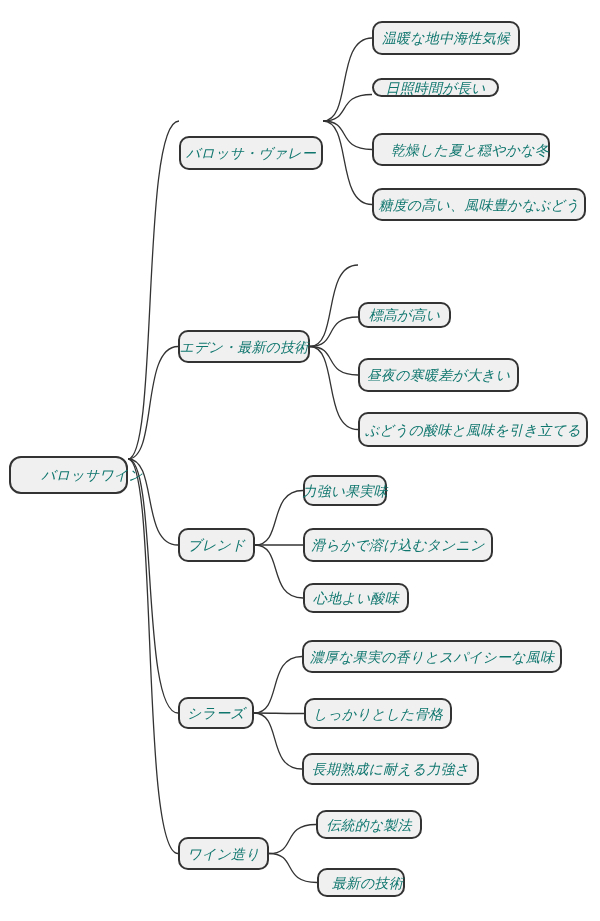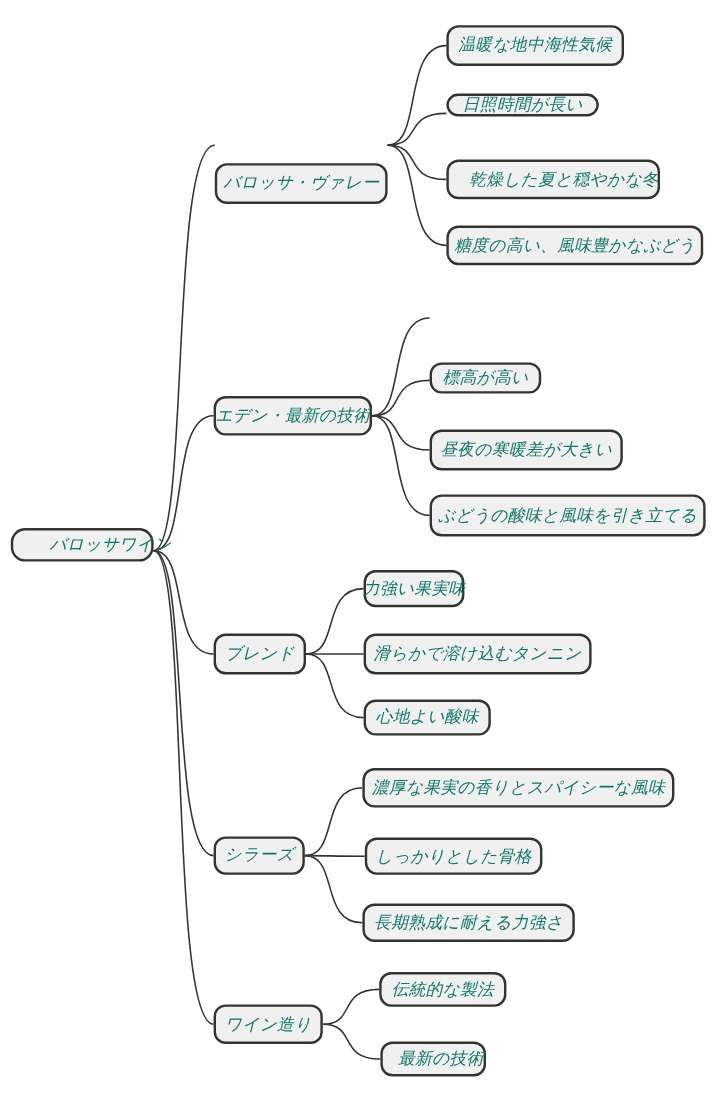--- a/index.html
+++ b/index.html
@@ -61,21 +61,21 @@
       <path d="M 255 545 C 283.8 545, 267 545, 303 545" fill="none" stroke="#333333" stroke-width="1.3"></path>
       <path d="M 255 545 C 283.8 545, 267 598, 303 598" fill="none" stroke="#333333" stroke-width="1.3"></path>
       <path d="M 128 459 C 158 459, 140.5 713, 178 713" fill="none" stroke="#333333" stroke-width="1.3"></path>
       <path d="M 254 713 C 282.8 713, 266 656.5, 302 656.5" fill="none" stroke="#333333" stroke-width="1.3"></path>
       <path d="M 254 713 C 284 713, 266.5 713.5, 304 713.5" fill="none" stroke="#333333" stroke-width="1.3"></path>
       <path d="M 254 713 C 282.8 713, 266 769, 302 769" fill="none" stroke="#333333" stroke-width="1.3"></path>
       <path d="M 128 459 C 158 459, 140.5 853.5, 178 853.5" fill="none" stroke="#333333" stroke-width="1.3"></path>
       <path d="M 269 853.5 C 297.2 853.5, 280.75 824.5, 316 824.5" fill="none" stroke="#333333" stroke-width="1.3"></path>
       <path d="M 269 853.5 C 297.8 853.5, 281 882.5, 317 882.5" fill="none" stroke="#333333" stroke-width="1.3"></path>
     </svg>
-<div class="node root" style="left: 9px; top: 440px; width: 119px; height: 28px; padding-left: 47px;">
+<div class="node root" style="left: 9px; top: 456px; width: 119px; height: 38px; padding-left: 47px;">
       <span>バロッサワイン</span>
     </div>
     <div class="node branch" style="left: 179px; top: 104px; width: 144px; height: 34px; margin-top: 32px;">
       <span>バロッサ・ヴァレー</span>
     </div>
     <div class="node leaf" style="left: 372px; top: 21px; width: 148px; height: 34px;">
       <span>温暖な地中海性気候</span>
     </div>
     <div class="node leaf" style="left: 372px; top: 78px; width: 127px; height: 19px;">
       <span>日照時間が長い</span>

